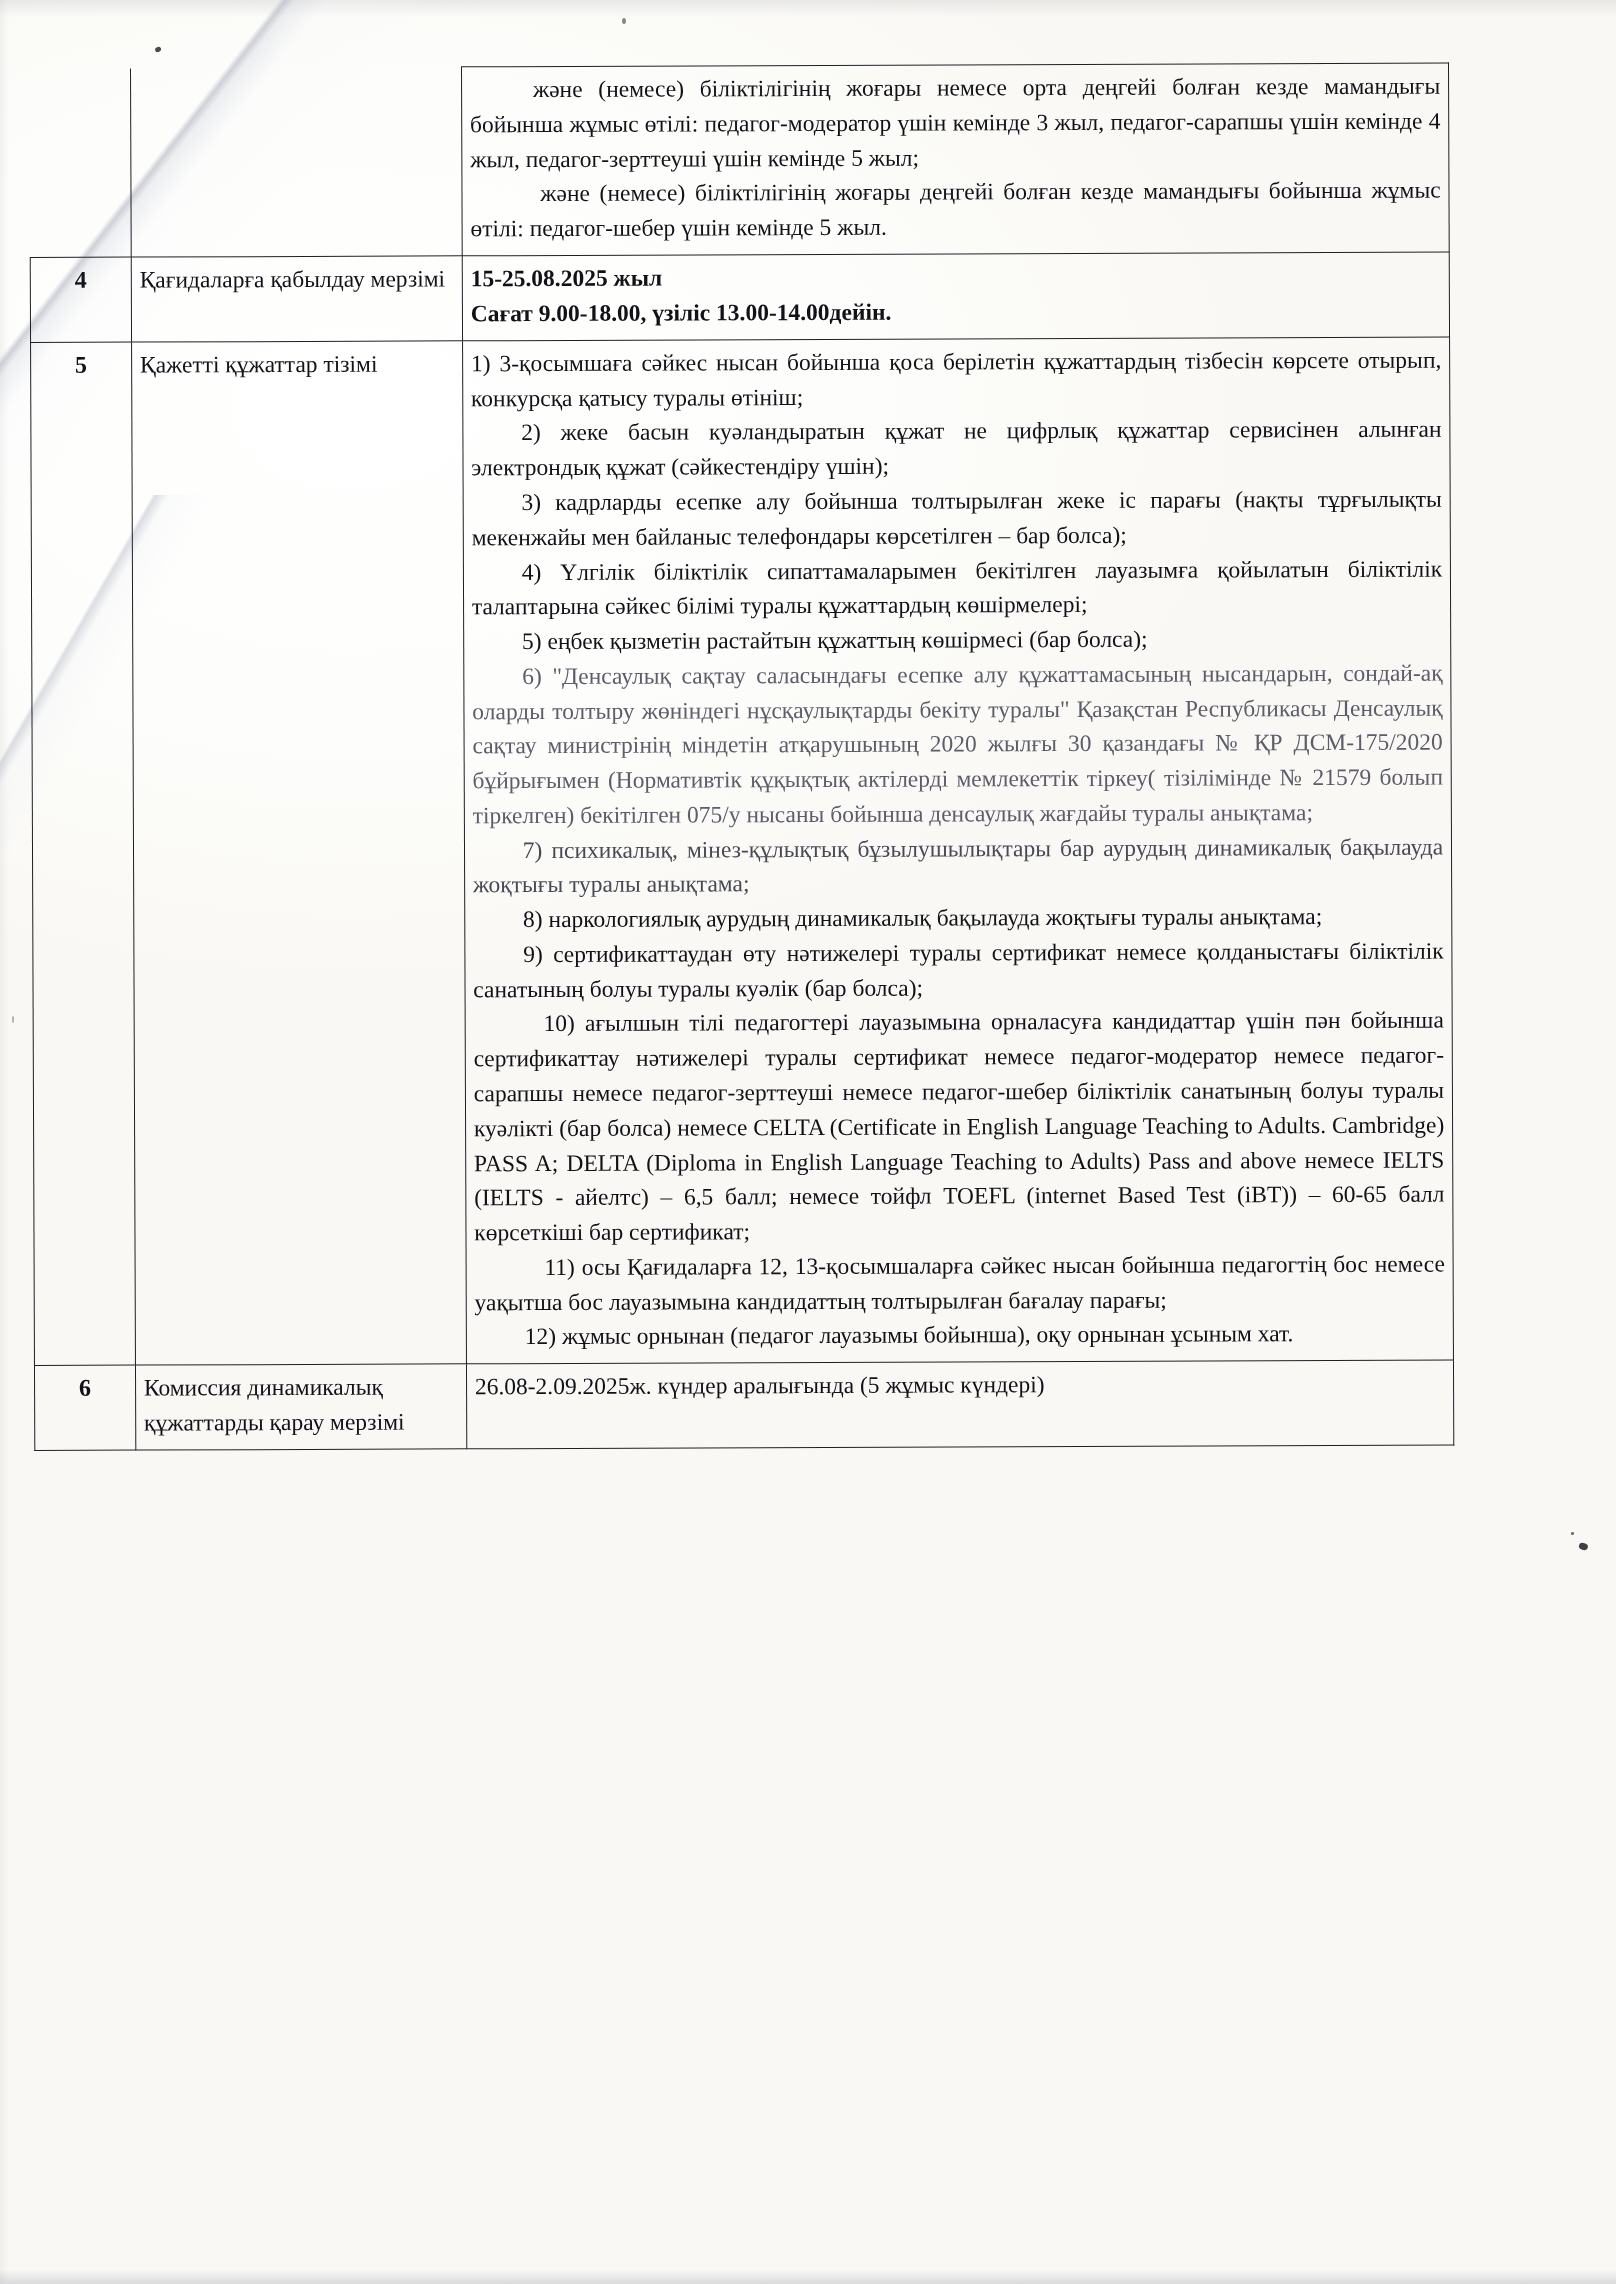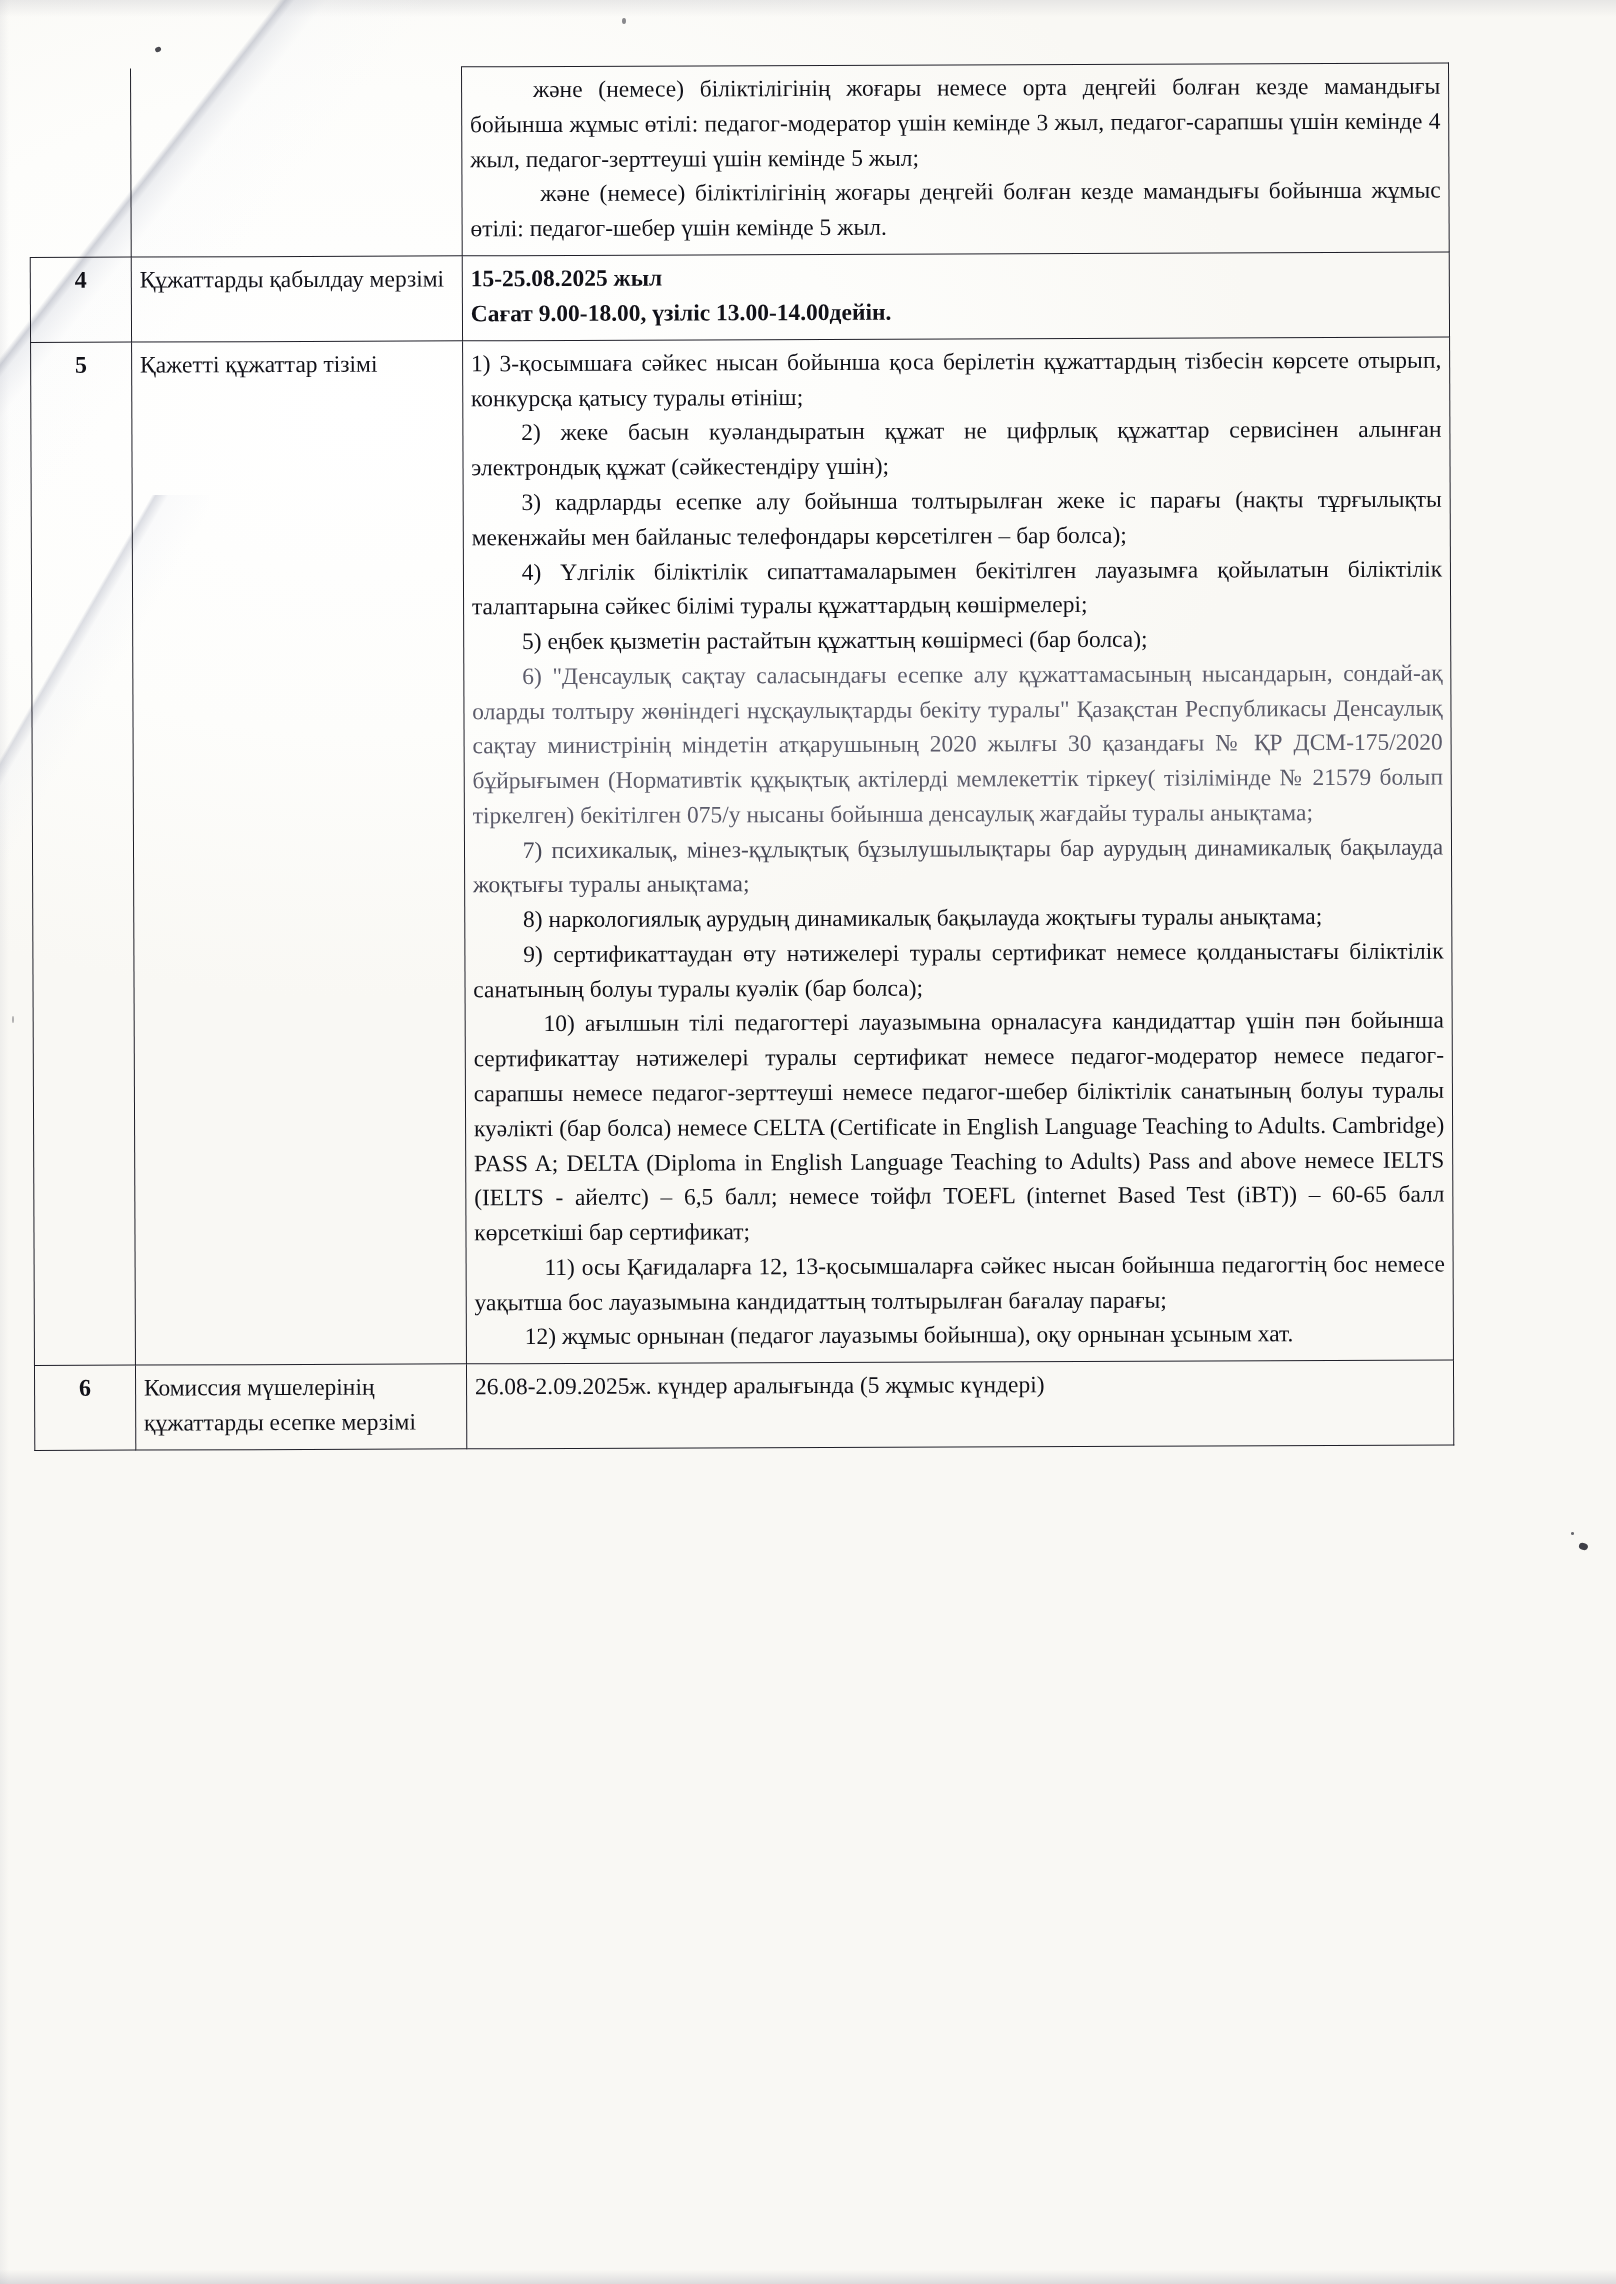--- a/index.html
+++ b/index.html
@@ -147,21 +147,21 @@
         <td class="num"></td>
         <td class="lbl"></td>
         <td class="val">
           <p class="para first">және (немесе) біліктілігінің жоғары немесе орта деңгейі болған кезде мамандығы бойынша жұмыс өтілі: педагог-модератор үшін кемінде 3 жыл, педагог-сарапшы үшін кемінде 4 жыл, педагог-зерттеуші үшін кемінде 5 жыл;</p>
           <p class="para ind-lg">және (немесе) біліктілігінің жоғары деңгейі болған кезде мамандығы бойынша жұмыс өтілі: педагог-шебер үшін кемінде 5 жыл.</p>
         </td>
       </tr>
 
       <tr>
         <td class="num">4</td>
-        <td class="lbl">Құжаттарды қабылдау мерзімі</td>
+        <td class="lbl">Қағидаларға қабылдау мерзімі</td>
         <td class="val">
           <p class="bline">15-25.08.2025 жыл</p>
           <p class="bline">Сағат 9.00-18.00, үзіліс 13.00-14.00дейін.</p>
         </td>
       </tr>
 
       <tr>
         <td class="num">5</td>
         <td class="lbl">Қажетті құжаттар тізімі</td>
         <td class="val">
@@ -175,21 +175,21 @@
           <p class="para">8) наркологиялық аурудың динамикалық бақылауда жоқтығы туралы анықтама;</p>
           <p class="para">9) сертификаттаудан өту нәтижелері туралы сертификат немесе қолданыстағы біліктілік санатының болуы туралы куәлік (бар болса);</p>
           <p class="para ind-lg">10) ағылшын тілі педагогтері лауазымына орналасуға кандидаттар үшін пән бойынша сертификаттау нәтижелері туралы сертификат немесе педагог-модератор немесе педагог-сарапшы немесе педагог-зерттеуші немесе педагог-шебер біліктілік санатының болуы туралы куәлікті (бар болса) немесе CELTA (Certificate in English Language Teaching to Adults. Cambridge) PASS A; DELTA (Diploma in English Language Teaching to Adults) Pass and above немесе IELTS (IELTS - айелтс) – 6,5 балл; немесе тойфл TOEFL (internet Based Test (iBT)) – 60-65 балл көрсеткіші бар сертификат;</p>
           <p class="para ind-lg">11) осы Қағидаларға 12, 13-қосымшаларға сәйкес нысан бойынша педагогтің бос немесе уақытша бос лауазымына кандидаттың толтырылған бағалау парағы;</p>
           <p class="para">12) жұмыс орнынан (педагог лауазымы бойынша), оқу орнынан ұсыным хат.</p>
         </td>
       </tr>
 
       <tr>
         <td class="num">6</td>
-        <td class="lbl">Комиссия мүшелерінің құжаттарды есепке мерзімі</td>
+        <td class="lbl">Комиссия динамикалық құжаттарды қарау мерзімі</td>
         <td class="val">
           <p class="para noind">26.08-2.09.2025ж. күндер аралығында (5 жұмыс күндері)</p>
         </td>
       </tr>
 
     </tbody>
   </table>
 </div>
 
 

